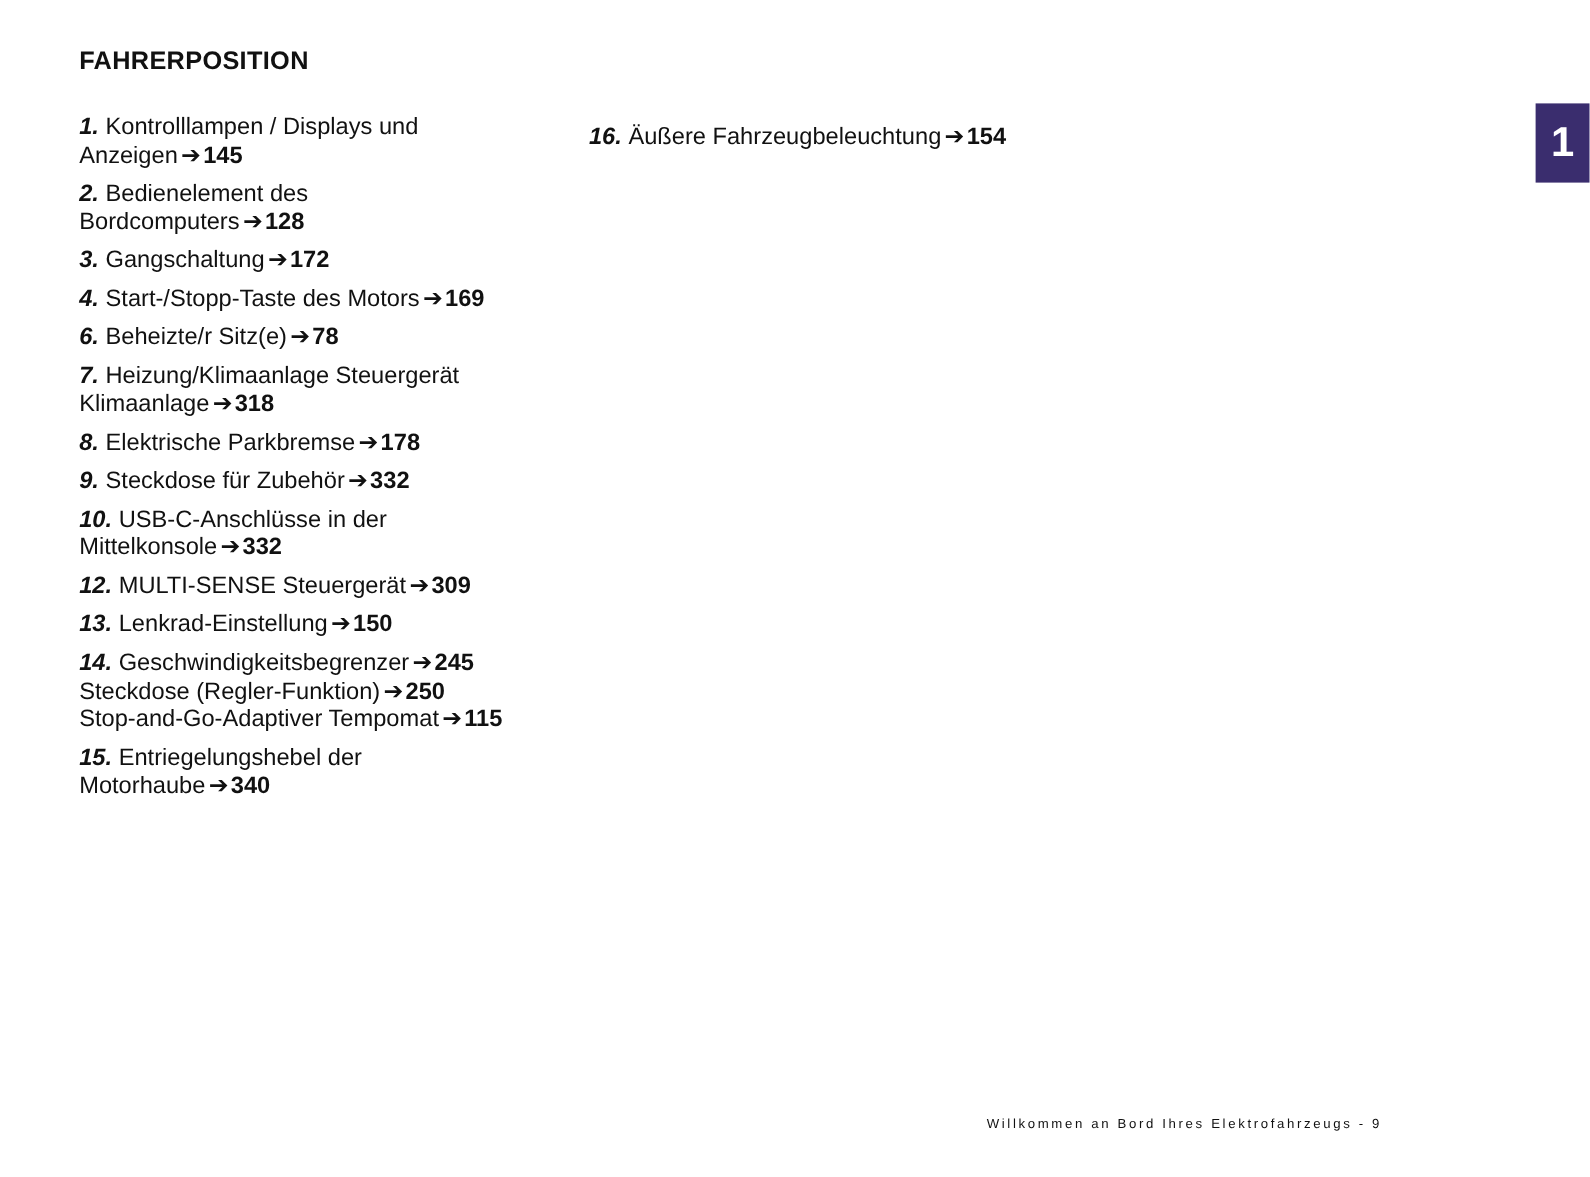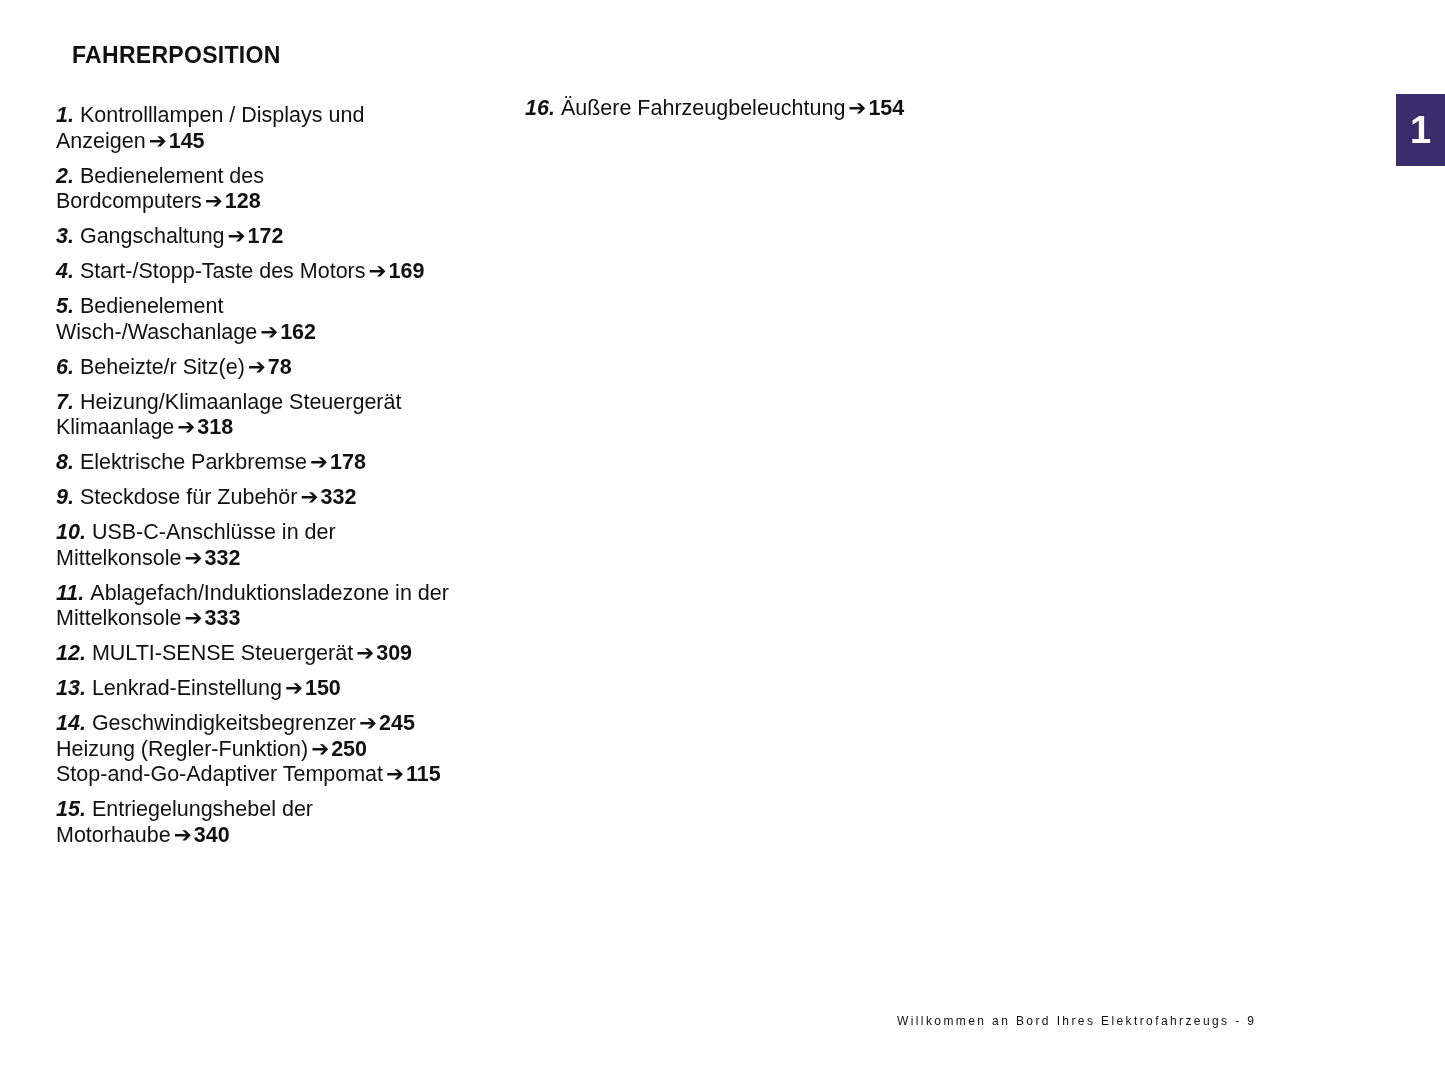--- a/index.html
+++ b/index.html
@@ -1,52 +1,50 @@
 <!DOCTYPE html>
 <html><head>
 <meta charset="utf-8">
 <style>
   html, body { margin:0; padding:0; background:#ffffff; }
   body { width:1445px; height:1070px; position:relative; overflow:hidden;
          font-family:"Liberation Sans", "DejaVu Sans", sans-serif; color:#111; }
   .title { position:absolute; left:72px; top:42px; font-size:23px; font-weight:bold;
            letter-spacing:0.3px; margin:0; }
   .col { position:absolute; font-size:21.5px; line-height:25.5px; }
-  .col-left { left:56px; top:103px; width:400px; }
-  .col-right { left:525px; top:96px; width:400px; }
+  .col-left { left:72px; top:103px; width:400px; }
+  .col-right { left:525px; top:112px; width:400px;text-align:center; }
   .item { margin-bottom:9.5px; }
   .num { font-weight:bold; font-style:italic; margin-right:6px; }
   .ref { font-weight:bold; }
   .arrow { font-weight:bold; margin:0 2px 0 3px; }
   .tab { position:absolute; left:1396px; top:94px; width:49px; height:72px;
          background:#3a2d6e; color:#fff; font-size:38px; font-weight:bold;
          display:flex; align-items:center; justify-content:center; }
   .footer { position:absolute; left:897px; top:1014px; font-size:12px;
             letter-spacing:2.4px; }
 </style>
 </head>
 <body>
 
 <h1 class="title">FAHRERPOSITION</h1>
 
 <div class="col col-left" id="col-left">
     <div class="item"><span class="num">1.</span><span>Kontrolllampen / Displays und Anzeigen</span><span class="arrow">➔</span><span class="ref">145</span></div>
     <div class="item"><span class="num">2.</span><span>Bedienelement des Bordcomputers</span><span class="arrow">➔</span><span class="ref">128</span></div>
     <div class="item"><span class="num">3.</span><span>Gangschaltung</span><span class="arrow">➔</span><span class="ref">172</span></div>
     <div class="item"><span class="num">4.</span><span>Start-/Stopp-Taste des Motors</span><span class="arrow">➔</span><span class="ref">169</span></div>
-    <div class="item"><span class="num">5.</span><span>Bedienelement Wisch-/Waschanlage</span><span class="arrow">➔</span><span class="ref">162</span></div>
     <div class="item"><span class="num">6.</span><span>Beheizte/r Sitz(e)</span><span class="arrow">➔</span><span class="ref">78</span></div>
     <div class="item"><span class="num">7.</span><span>Heizung/Klimaanlage Steuergerät Klimaanlage</span><span class="arrow">➔</span><span class="ref">318</span></div>
     <div class="item"><span class="num">8.</span><span>Elektrische Parkbremse</span><span class="arrow">➔</span><span class="ref">178</span></div>
     <div class="item"><span class="num">9.</span><span>Steckdose für Zubehör</span><span class="arrow">➔</span><span class="ref">332</span></div>
     <div class="item"><span class="num">10.</span><span>USB-C-Anschlüsse in der Mittelkonsole</span><span class="arrow">➔</span><span class="ref">332</span></div>
-    <div class="item"><span class="num">11.</span><span>Ablagefach/Induktionsladezone in der Mittelkonsole</span><span class="arrow">➔</span><span class="ref">333</span></div>
     <div class="item"><span class="num">12.</span><span>MULTI-SENSE Steuergerät</span><span class="arrow">➔</span><span class="ref">309</span></div>
     <div class="item"><span class="num">13.</span><span>Lenkrad-Einstellung</span><span class="arrow">➔</span><span class="ref">150</span></div>
-    <div class="item"><span class="num">14.</span><span>Geschwindigkeitsbegrenzer</span><span class="arrow">➔</span><span class="ref">245</span><br><span>Heizung (Regler-Funktion)</span><span class="arrow">➔</span><span class="ref">250</span><br><span>Stop-and-Go-Adaptiver Tempomat</span><span class="arrow">➔</span><span class="ref">115</span></div>
+    <div class="item"><span class="num">14.</span><span>Geschwindigkeitsbegrenzer</span><span class="arrow">➔</span><span class="ref">245</span><br><span>Steckdose (Regler-Funktion)</span><span class="arrow">➔</span><span class="ref">250</span><br><span>Stop-and-Go-Adaptiver Tempomat</span><span class="arrow">➔</span><span class="ref">115</span></div>
     <div class="item"><span class="num">15.</span><span>Entriegelungshebel der Motorhaube</span><span class="arrow">➔</span><span class="ref">340</span></div>
   </div>
 <div class="col col-right" id="col-right">
     <div class="item"><span class="num">16.</span><span>Äußere Fahrzeugbeleuchtung</span><span class="arrow">➔</span><span class="ref">154</span></div>
   </div>
 
 <div class="tab">1</div>
 
 <div class="footer">Willkommen an Bord Ihres Elektrofahrzeugs - 9</div>
 

